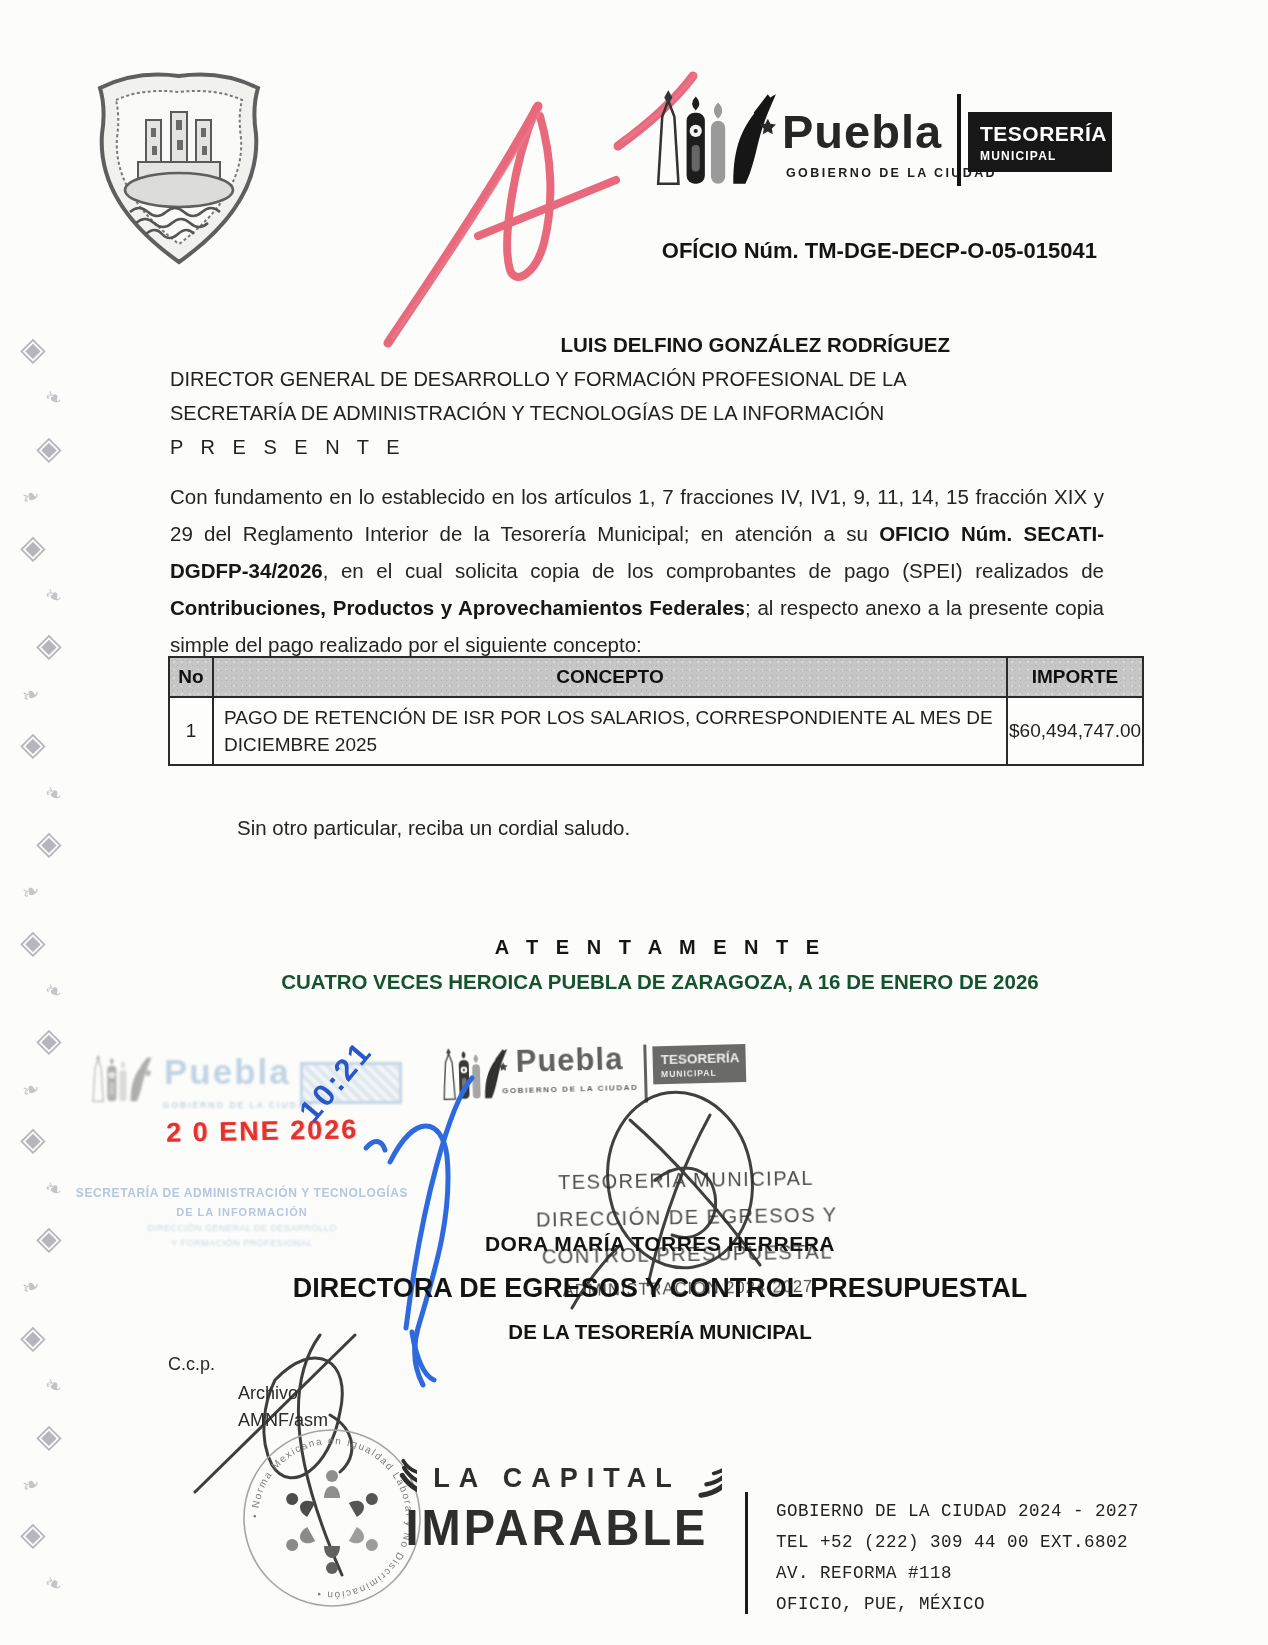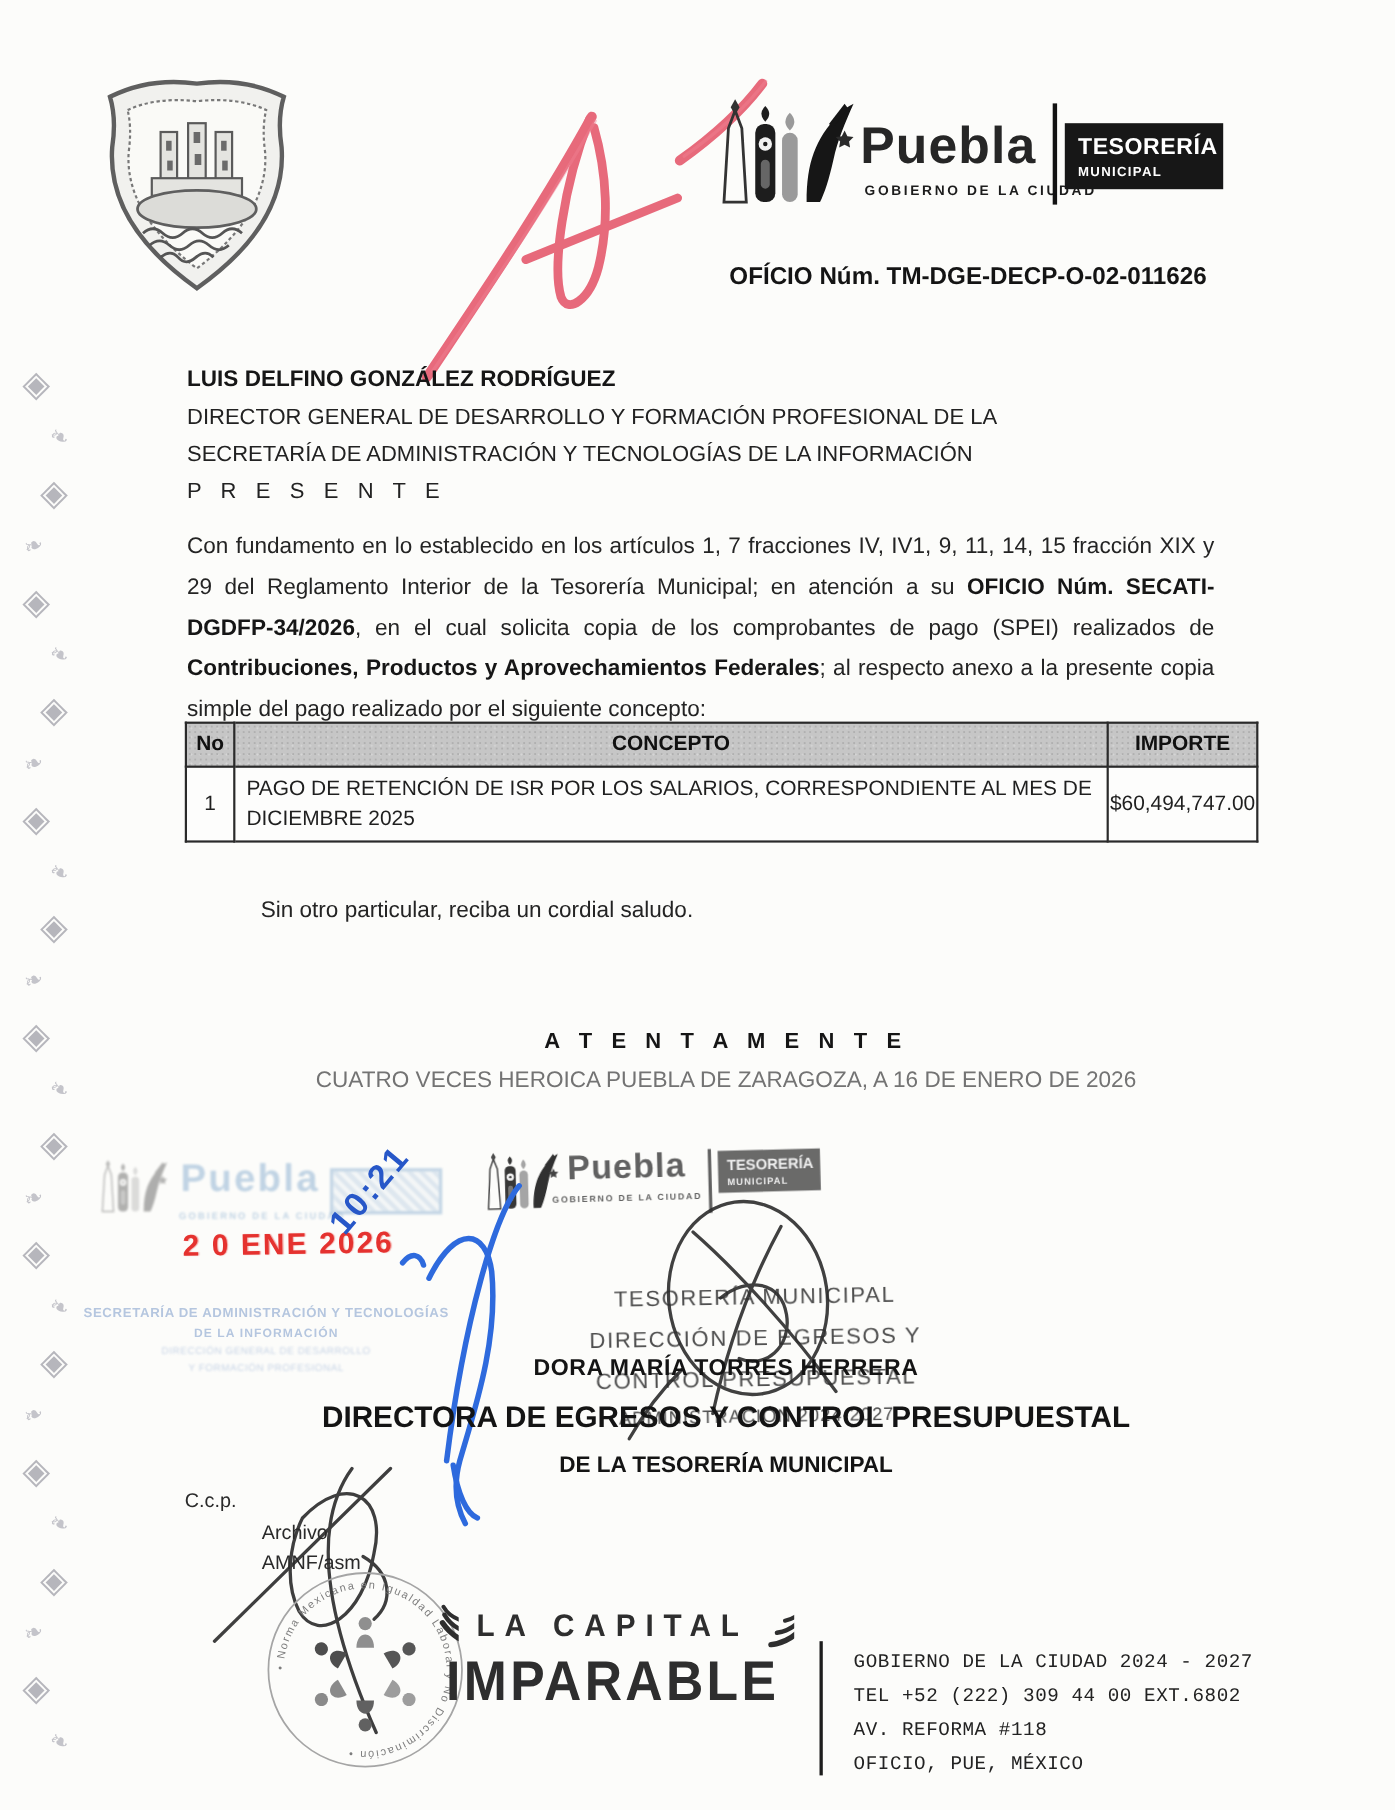--- a/index.html
+++ b/index.html
@@ -29,21 +29,21 @@
   .brand-bar{left:957px;top:94px;width:4px;height:92px;background:#121212;}
   .brand-box{left:968px;top:112px;width:124px;background:#171717;color:#fff;padding:10px 8px 9px 12px;}
   .brand-box .l1{font-size:21px;font-weight:bold;letter-spacing:.5px;}
   .brand-box .l2{font-size:12px;font-weight:bold;letter-spacing:1.2px;margin-top:3px;}
   .oficio-line{left:0;top:238px;width:1097px;text-align:right;font-size:22px;font-weight:bold;color:#141414;}
 
   .redmark{left:360px;top:38px;}
 
   
   .addr{left:170px;top:328px;width:780px;line-height:34px;font-size:20px;color:#222;}
-  .addr .nm{font-weight:bold;font-size:20.5px;color:#161616;}
+  .addr .nm{font-weight:bold;font-size:20.5px;color:#161616;text-align:right;}
   .addr .pres{letter-spacing:6px;}
 
   
   .bodytext{left:170px;top:478px;width:934px;font-size:20.5px;line-height:37px;text-align:justify;color:#242424;}
   .bodytext b{color:#161616;}
   .farewell{left:237px;top:816px;font-size:20.5px;color:#242424;}
 
   
   .doc-table{left:168px;top:656px;width:976px;border-collapse:collapse;table-layout:fixed;}
   .doc-table th,.doc-table td{border:2px solid #2a2a2a;margin-left:16px;}
@@ -55,21 +55,21 @@
   }
   .doc-table td{font-size:19px;color:#1f1f1f;background:#fdfdfc;}
   .col-no{width:44px;}
   .col-imp{width:136px;}
   .cell-no{text-align:center;font-size:17px;}
   .cell-con{padding:6px 10px;line-height:27px;}
   .cell-imp{text-align:center;font-size:19.5px;}
 
   
   .atent{left:170px;top:936px;width:980px;text-align:center;font-weight:bold;font-size:20px;letter-spacing:6px;color:#151515;}
-  .placedate{left:170px;top:970px;width:980px;text-align:center;font-weight:normal;font-size:20.5px;color:#737373;}
+  .placedate{left:170px;top:970px;width:980px;text-align:center;font-weight:bold;font-size:20.5px;color:#14532d;}
 
   
   .recv-logo{left:88px;top:1052px;display:flex;align-items:flex-start;opacity:.42;filter:blur(1px);color:#6f9cc6;}
   .recv-name{font-size:35px;font-weight:bold;letter-spacing:2px;margin-left:10px;}
   .recv-tag{font-size:8.5px;font-weight:bold;letter-spacing:2px;margin:48px 0 0 -128px;white-space:nowrap;}
   .recv-box{left:300px;top:1062px;width:96px;height:36px;border:3px solid #6f9cc6;opacity:.4;filter:blur(1.2px);
     background:repeating-linear-gradient(45deg,rgba(111,156,198,.55) 0 4px,rgba(111,156,198,.15) 4px 8px);}
   .date-stamp{left:166px;top:1116px;font-size:27px;font-weight:bold;color:#e5322f;letter-spacing:2px;
     transform:rotate(-1deg);text-shadow:1px 0 1px rgba(229,50,47,.45);}
   .time-note{left:292px;top:1106px;font-size:31px;font-weight:bold;color:#2757c8;transform:rotate(-50deg);
@@ -214,21 +214,21 @@
     <use href="#talavera" width="132" height="102"></use>
   </svg>
   <div class="abs brand-name">Puebla</div>
   <div class="abs brand-tagline">GOBIERNO DE LA CIUDAD</div>
   <div class="abs brand-bar"></div>
   <div class="abs brand-box">
     <div class="l1">TESORERÍA</div>
     <div class="l2">MUNICIPAL</div>
   </div>
 
-  <div class="abs oficio-line">OFÍCIO Núm. TM-DGE-DECP-O-02-011626</div>
+  <div class="abs oficio-line">OFÍCIO Núm. TM-DGE-DECP-O-05-015041</div>
 
   <div class="abs addr">
     <div class="nm">LUIS DELFINO GONZÁLEZ RODRÍGUEZ</div>
     <div>DIRECTOR GENERAL DE DESARROLLO Y FORMACIÓN PROFESIONAL DE LA</div>
     <div>SECRETARÍA DE ADMINISTRACIÓN Y TECNOLOGÍAS DE LA INFORMACIÓN</div>
     <div class="pres">P R E S E N T E</div>
   </div>
 
   <div class="abs bodytext"><span>Con fundamento en lo establecido en los artículos 1, 7 fracciones IV, IV1, 9, 11, 14, 15 fracción XIX y 29 del Reglamento Interior de la Tesorería Municipal; en atención a su </span><b>OFICIO Núm. SECATI-DGDFP-34/2026</b><span>, en el cual solicita copia de los comprobantes de pago (SPEI) realizados de </span><b>Contribuciones, Productos y Aprovechamientos Federales</b><span>; al respecto anexo a la presente copia simple del pago realizado por el siguiente concepto:</span></div>
 

